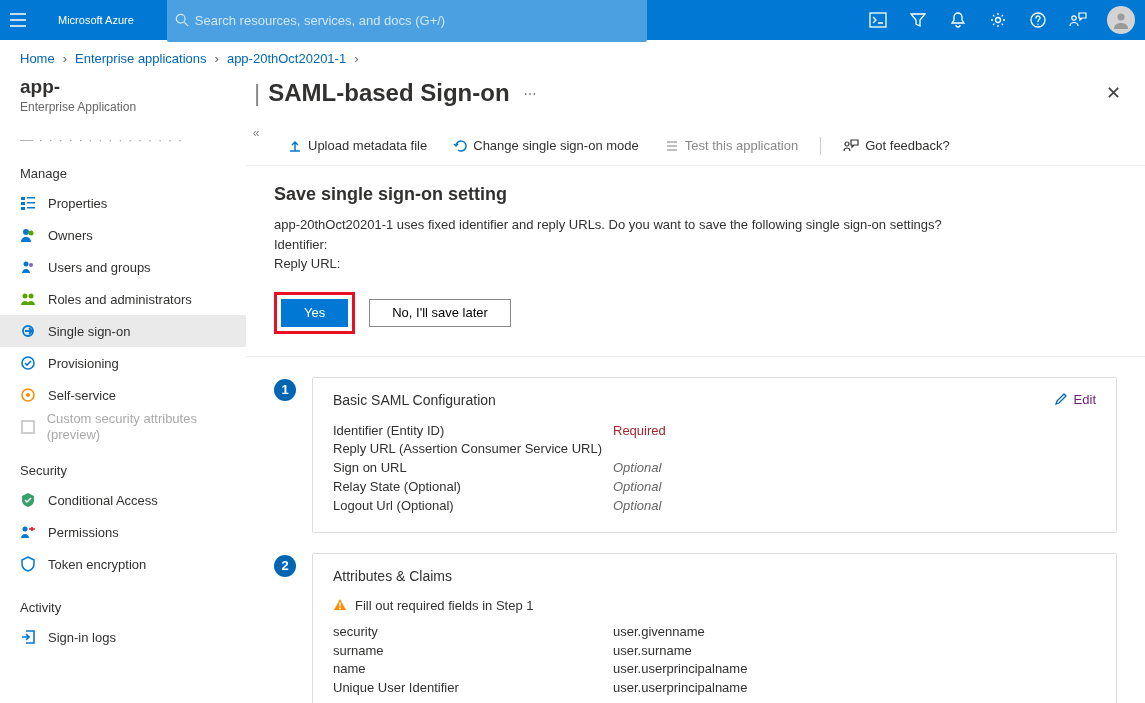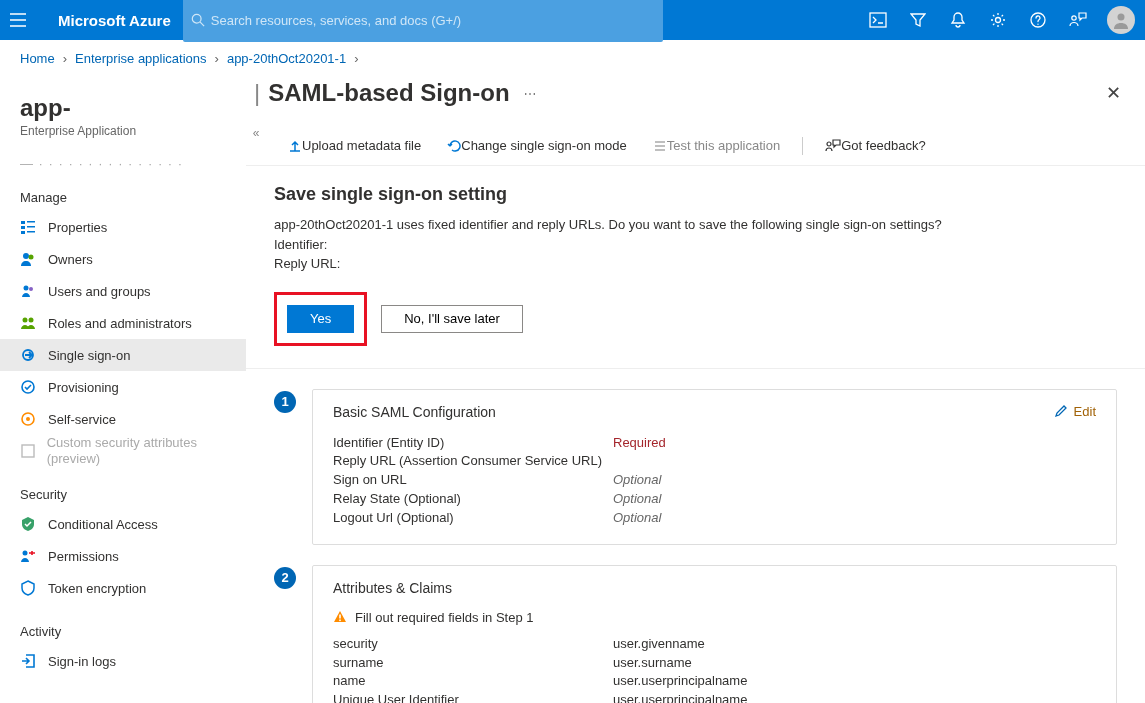--- a/index.html
+++ b/index.html
@@ -1,42 +1,42 @@
 <!DOCTYPE html>
 <html><head>
 <meta charset="utf-8">
 <style>
 * { box-sizing: border-box; margin: 0; padding: 0; }
 body { font-family: "Segoe UI", sans-serif; font-size: 13px; color: #323130; background: #fff; width: 1145px; height: 703px; overflow: hidden; }
 
 
 .topbar { background: #0078d4; height: 40px; display: flex; align-items: center; padding: 0 10px; color: #fff; }
 .topbar .hamburger { width: 28px; text-align: center; font-size: 18px; cursor: pointer; }
-.topbar .brand { font-weight: 700; font-size: 15px; margin-left: 20px; margin-right: 12px; white-space: nowrap; }
+.topbar .brand { font-weight: 400; font-size: 11px; margin-left: 20px; margin-right: 33px; white-space: nowrap; }
 .topbar .searchwrap { flex: 0 0 480px; height: 44px; background: #4ba0e1; border-radius: 2px; display: flex; align-items: center; padding: 0 8px; }
 .topbar .searchwrap svg { flex: 0 0 14px; }
 .topbar input { background: transparent; border: 0; outline: 0; color: #cfe6f7; width: 100%; font-size: 13px; margin-left: 6px; }
 .topbar input::placeholder { color: #cfe6f7; }
 .topbar .spacer { flex: 1; }
 .topbar .ticons { display: flex; align-items: center; gap: 22px; margin-right: 10px; }
 .topbar .ticons .ticon { width: 18px; height: 18px; display: flex; align-items: center; justify-content: center; cursor: pointer; }
 .topbar .avatar { width: 28px; height: 28px; border-radius: 50%; background: #d3d3d3; display: flex; align-items: center; justify-content: center; margin-left: 10px; }
 
 
 .crumbs { height: 36px; display: flex; align-items: center; padding: 0 20px; font-size: 13px; }
 .crumbs a { color: #0066b4; text-decoration: none; cursor: pointer; }
 .crumbs .sep { margin: 0 8px; color: #666; }
 
 
 .main { display: flex; height: calc(703px - 40px - 36px); }
 .leftcol { width: 246px; flex: 0 0 246px; padding: 0 4px 0 20px; overflow: hidden; }
 .rightcol { flex: 1; position: relative; overflow: hidden; }
 
 
-.leftcol h1 { font-size: 24px; font-weight: 600; margin-top: 18px; }
+.leftcol h1 { font-size: 19px; font-weight: 600; margin-top: 0; }
 .leftcol .subtitle { color: #666; font-size: 12px; margin-top: 2px; }
 .leftcol .ghostrow { margin-top: 18px; color: #aaa; font-size: 13px; letter-spacing: 1px; height: 14px; overflow:hidden;}
 .leftcol .sectionhdr { font-size: 13px; color: #333; margin-top: 20px; margin-bottom: 6px; font-weight: 400; }
 .navitem { display: flex; align-items: center; height: 32px; padding: 0 6px; cursor: pointer; border-radius: 0; margin-left: -20px; padding-left: 20px; margin-right: -4px; }
 .navitem.active { background: #eaeaea; }
 .navitem .icon { width: 20px; display: flex; align-items: center; justify-content: flex-start; margin-right: 8px; }
 .navitem.disabled { color: #aaa; cursor: default; }
 .navitem .label { font-size: 13px; }
 
 
@@ -44,40 +44,40 @@
 .pagehdr .divider { color: #888; font-size: 24px; margin-right: 8px; font-weight: 300;}
 .pagehdr h2 { font-size: 24px; font-weight: 600; }
 .pagehdr .dots { margin-left: 14px; color: #555; letter-spacing: 2px; cursor: pointer; }
 .pagehdr .closex { margin-left: auto; font-size: 18px; color: #444; cursor: pointer; padding:4px;}
 
 
 .collapsebar { position: absolute; left: 0; top: 50px; width: 20px; text-align: center; color: #888; cursor: pointer; font-size: 12px;}
 
 
 .cmdbar { display: flex; align-items: center; height: 40px; padding: 0 12px 0 32px; border-bottom: 1px solid #eee; margin-top: 18px; gap: 6px;}
-.cmdbar .cmd { display: flex; align-items: center; padding: 0 10px; color: #323130; cursor: pointer; font-size: 13px; }
+.cmdbar .cmd { display: flex; align-items: center; gap: 6px; padding: 0 10px; color: #323130; cursor: pointer; font-size: 13px; }
 .cmdbar .cmd.disabled { color: #888; cursor: default; }
 .cmdbar .vdiv { width: 1px; height: 18px; background: #ccc; margin: 0 6px; }
 
 
 .savepanel { padding: 18px 28px 22px 28px; border-bottom: 1px solid #eee; }
 .savepanel h3 { font-size: 18px; font-weight: 600; margin-bottom: 10px; }
 .savepanel .desc { font-size: 13px; line-height: 1.5; }
 .btnrow { margin-top: 18px; display: flex; gap: 14px; align-items: center; }
 .btn { height: 28px; padding: 0 22px; font-size: 13px; border: 1px solid #8a8886; background: #fff; cursor: pointer; }
 .btn.primary { background: #0078d4; color: #fff; border-color: #0078d4; }
-.yeswrap { border: 3px solid #e81123; padding: 10px; display: inline-flex; }
+.yeswrap { border: 3px solid #e81123; padding: 4px; display: inline-flex; }
 
 
 .steps { padding: 20px 28px 0 28px; overflow-y: auto; height: calc(100% - 260px); }
 .step { display: flex; gap: 16px; margin-bottom: 20px; }
 .step .num { width: 22px; height: 22px; border-radius: 50%; background: #0066b4; color: #fff; font-weight: 600; font-size: 13px; display: flex; align-items: center; justify-content: center; flex: 0 0 22px; margin-top: 2px;}
 .step .card { flex: 1; border: 1px solid #ddd; border-radius: 2px; padding: 14px 20px 16px 20px; position: relative; }
 .step .card h4 { font-size: 14px; font-weight: 400; margin-bottom: 14px; }
-.step .editlink { position: absolute; top: 14px; right: 20px; color: #a16207; cursor: pointer; display: flex; align-items: center; gap: 6px; font-size: 13px;}
+.step .editlink { position: absolute; top: 14px; right: 20px; color: #701a75; cursor: pointer; display: flex; align-items: center; gap: 6px; font-size: 13px;}
 .kvrow { display: flex; font-size: 13px; line-height: 1.45; }
 .kvrow .k { width: 280px; }
 .kvrow .v.req { color: #a4262c; }
 .kvrow .v.opt { color: #666; font-style: italic; }
 .warn { display: flex; align-items: center; gap: 8px; font-size: 13px; margin-bottom: 10px; margin-top: 4px;}
 .warn svg { flex: 0 0 14px; }
 
 svg { display: block; }
 </style>
 </head>

